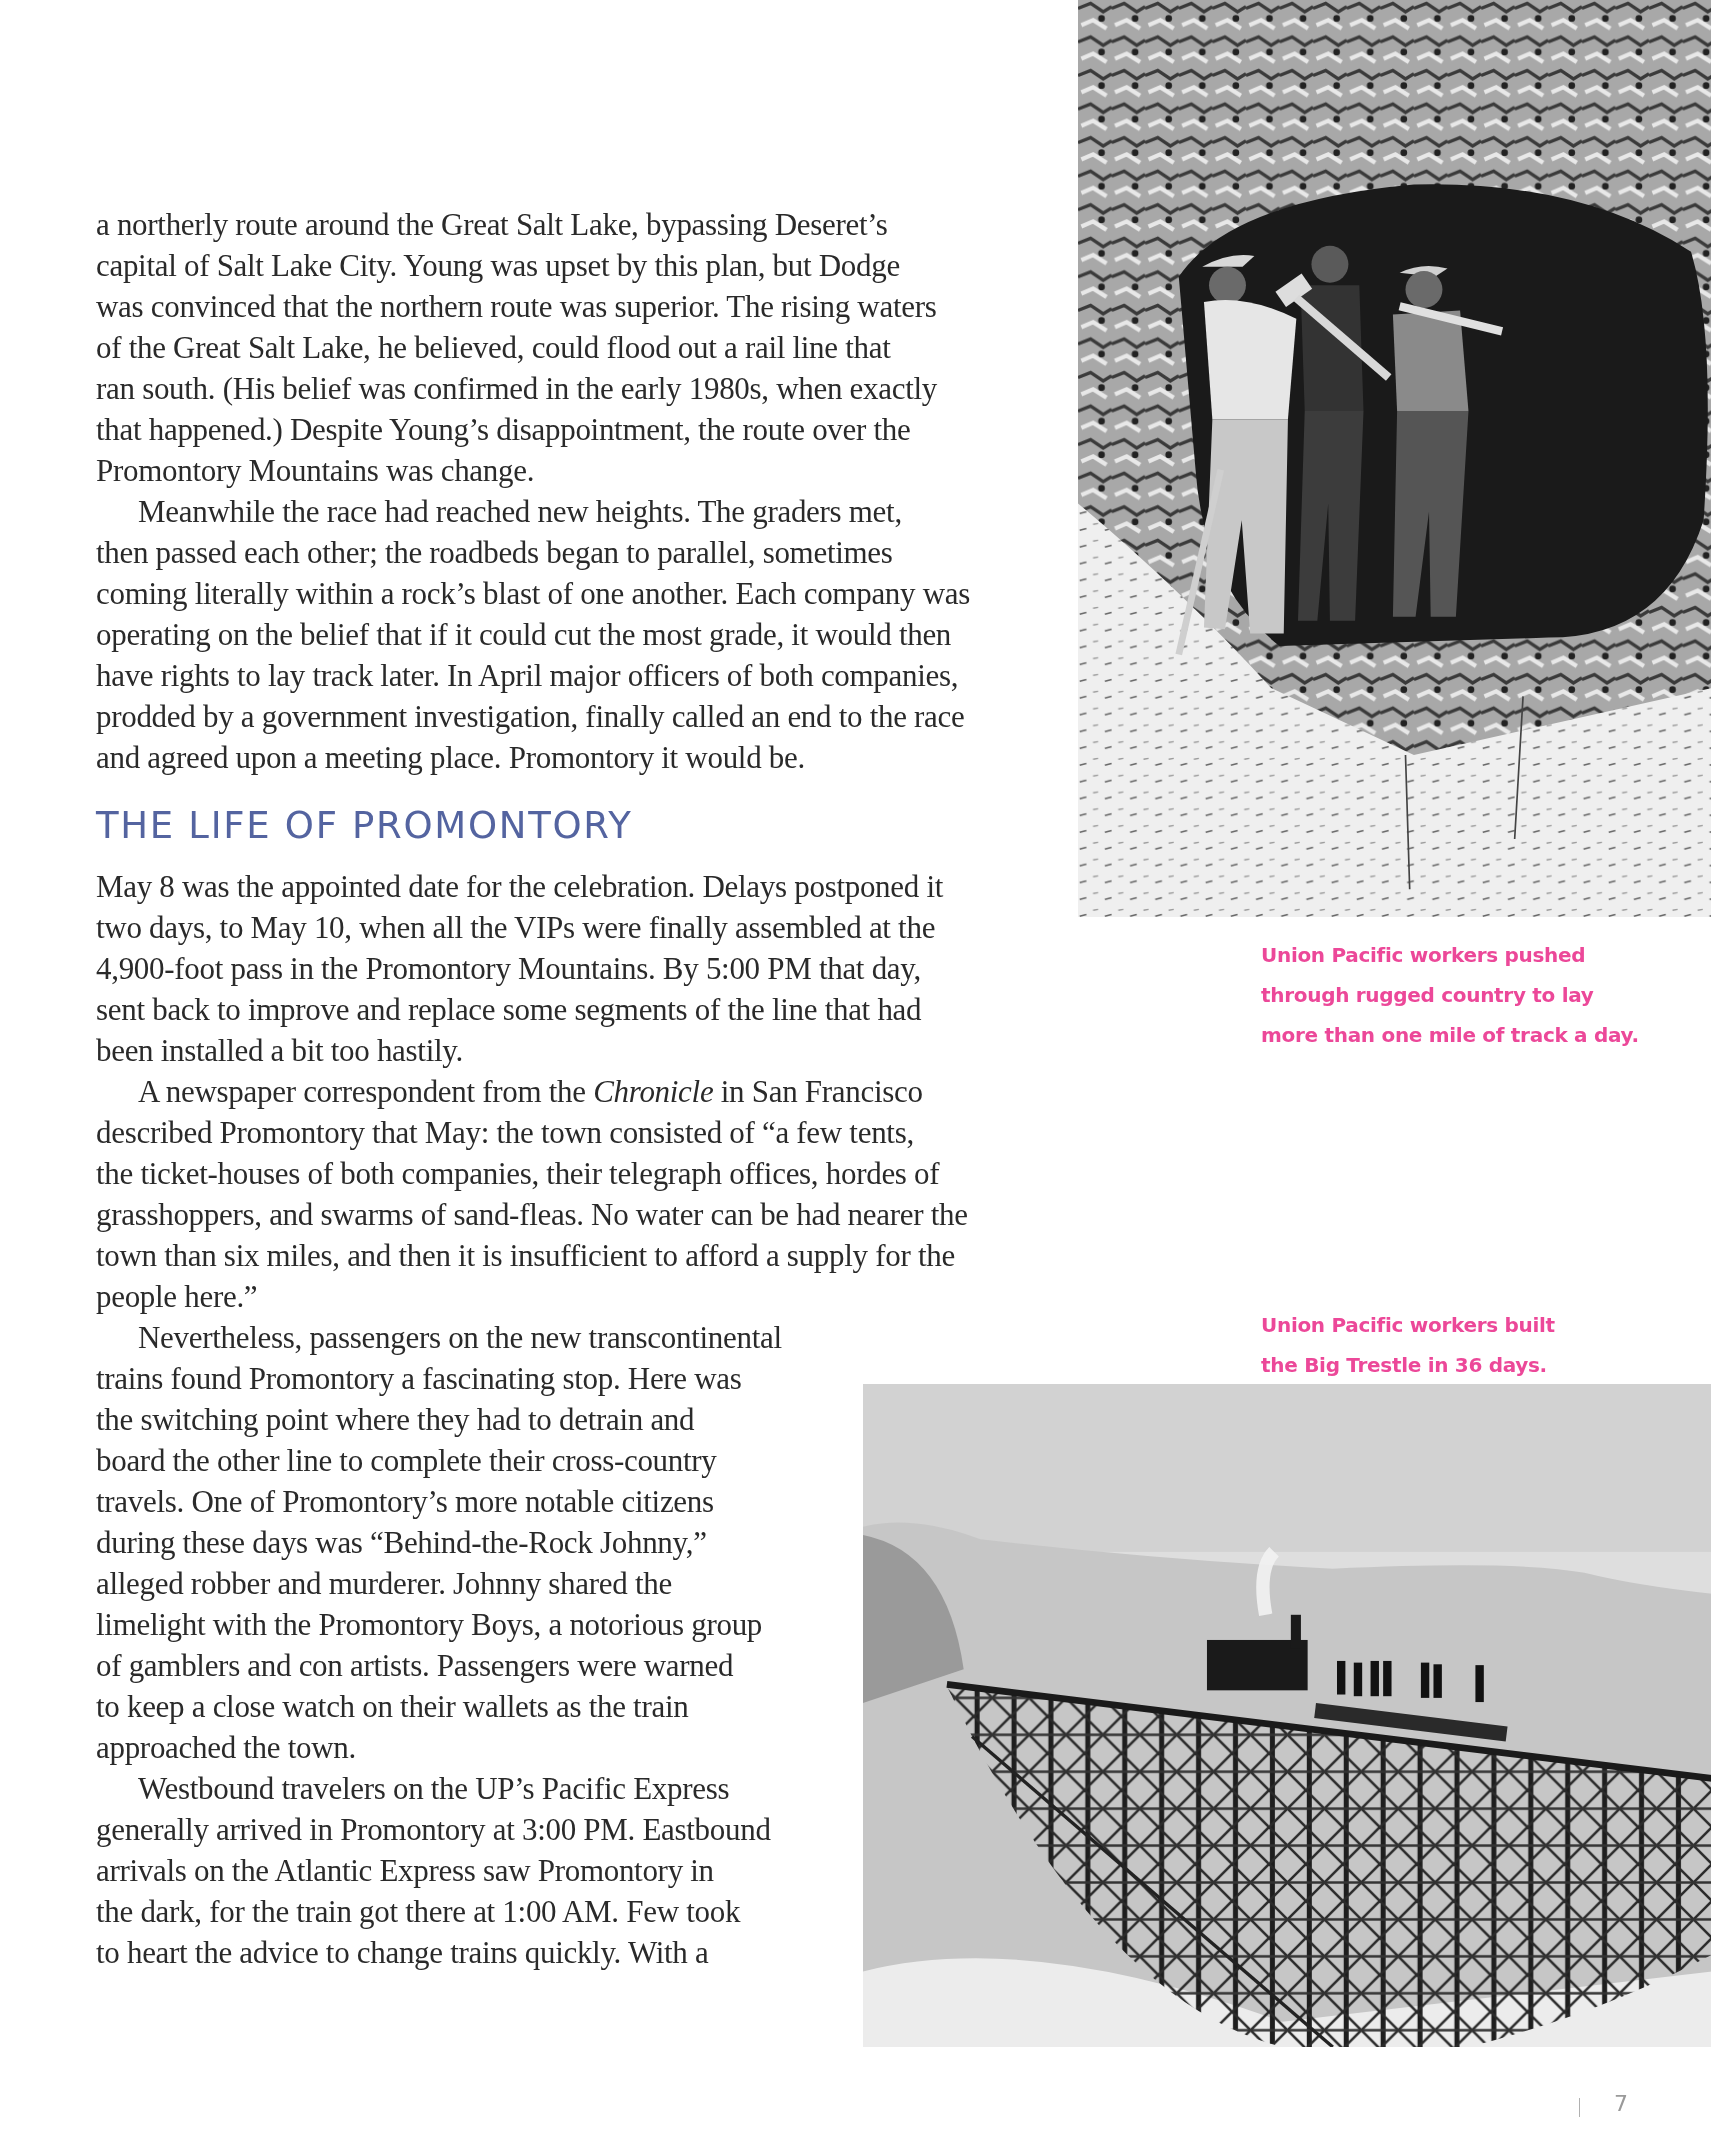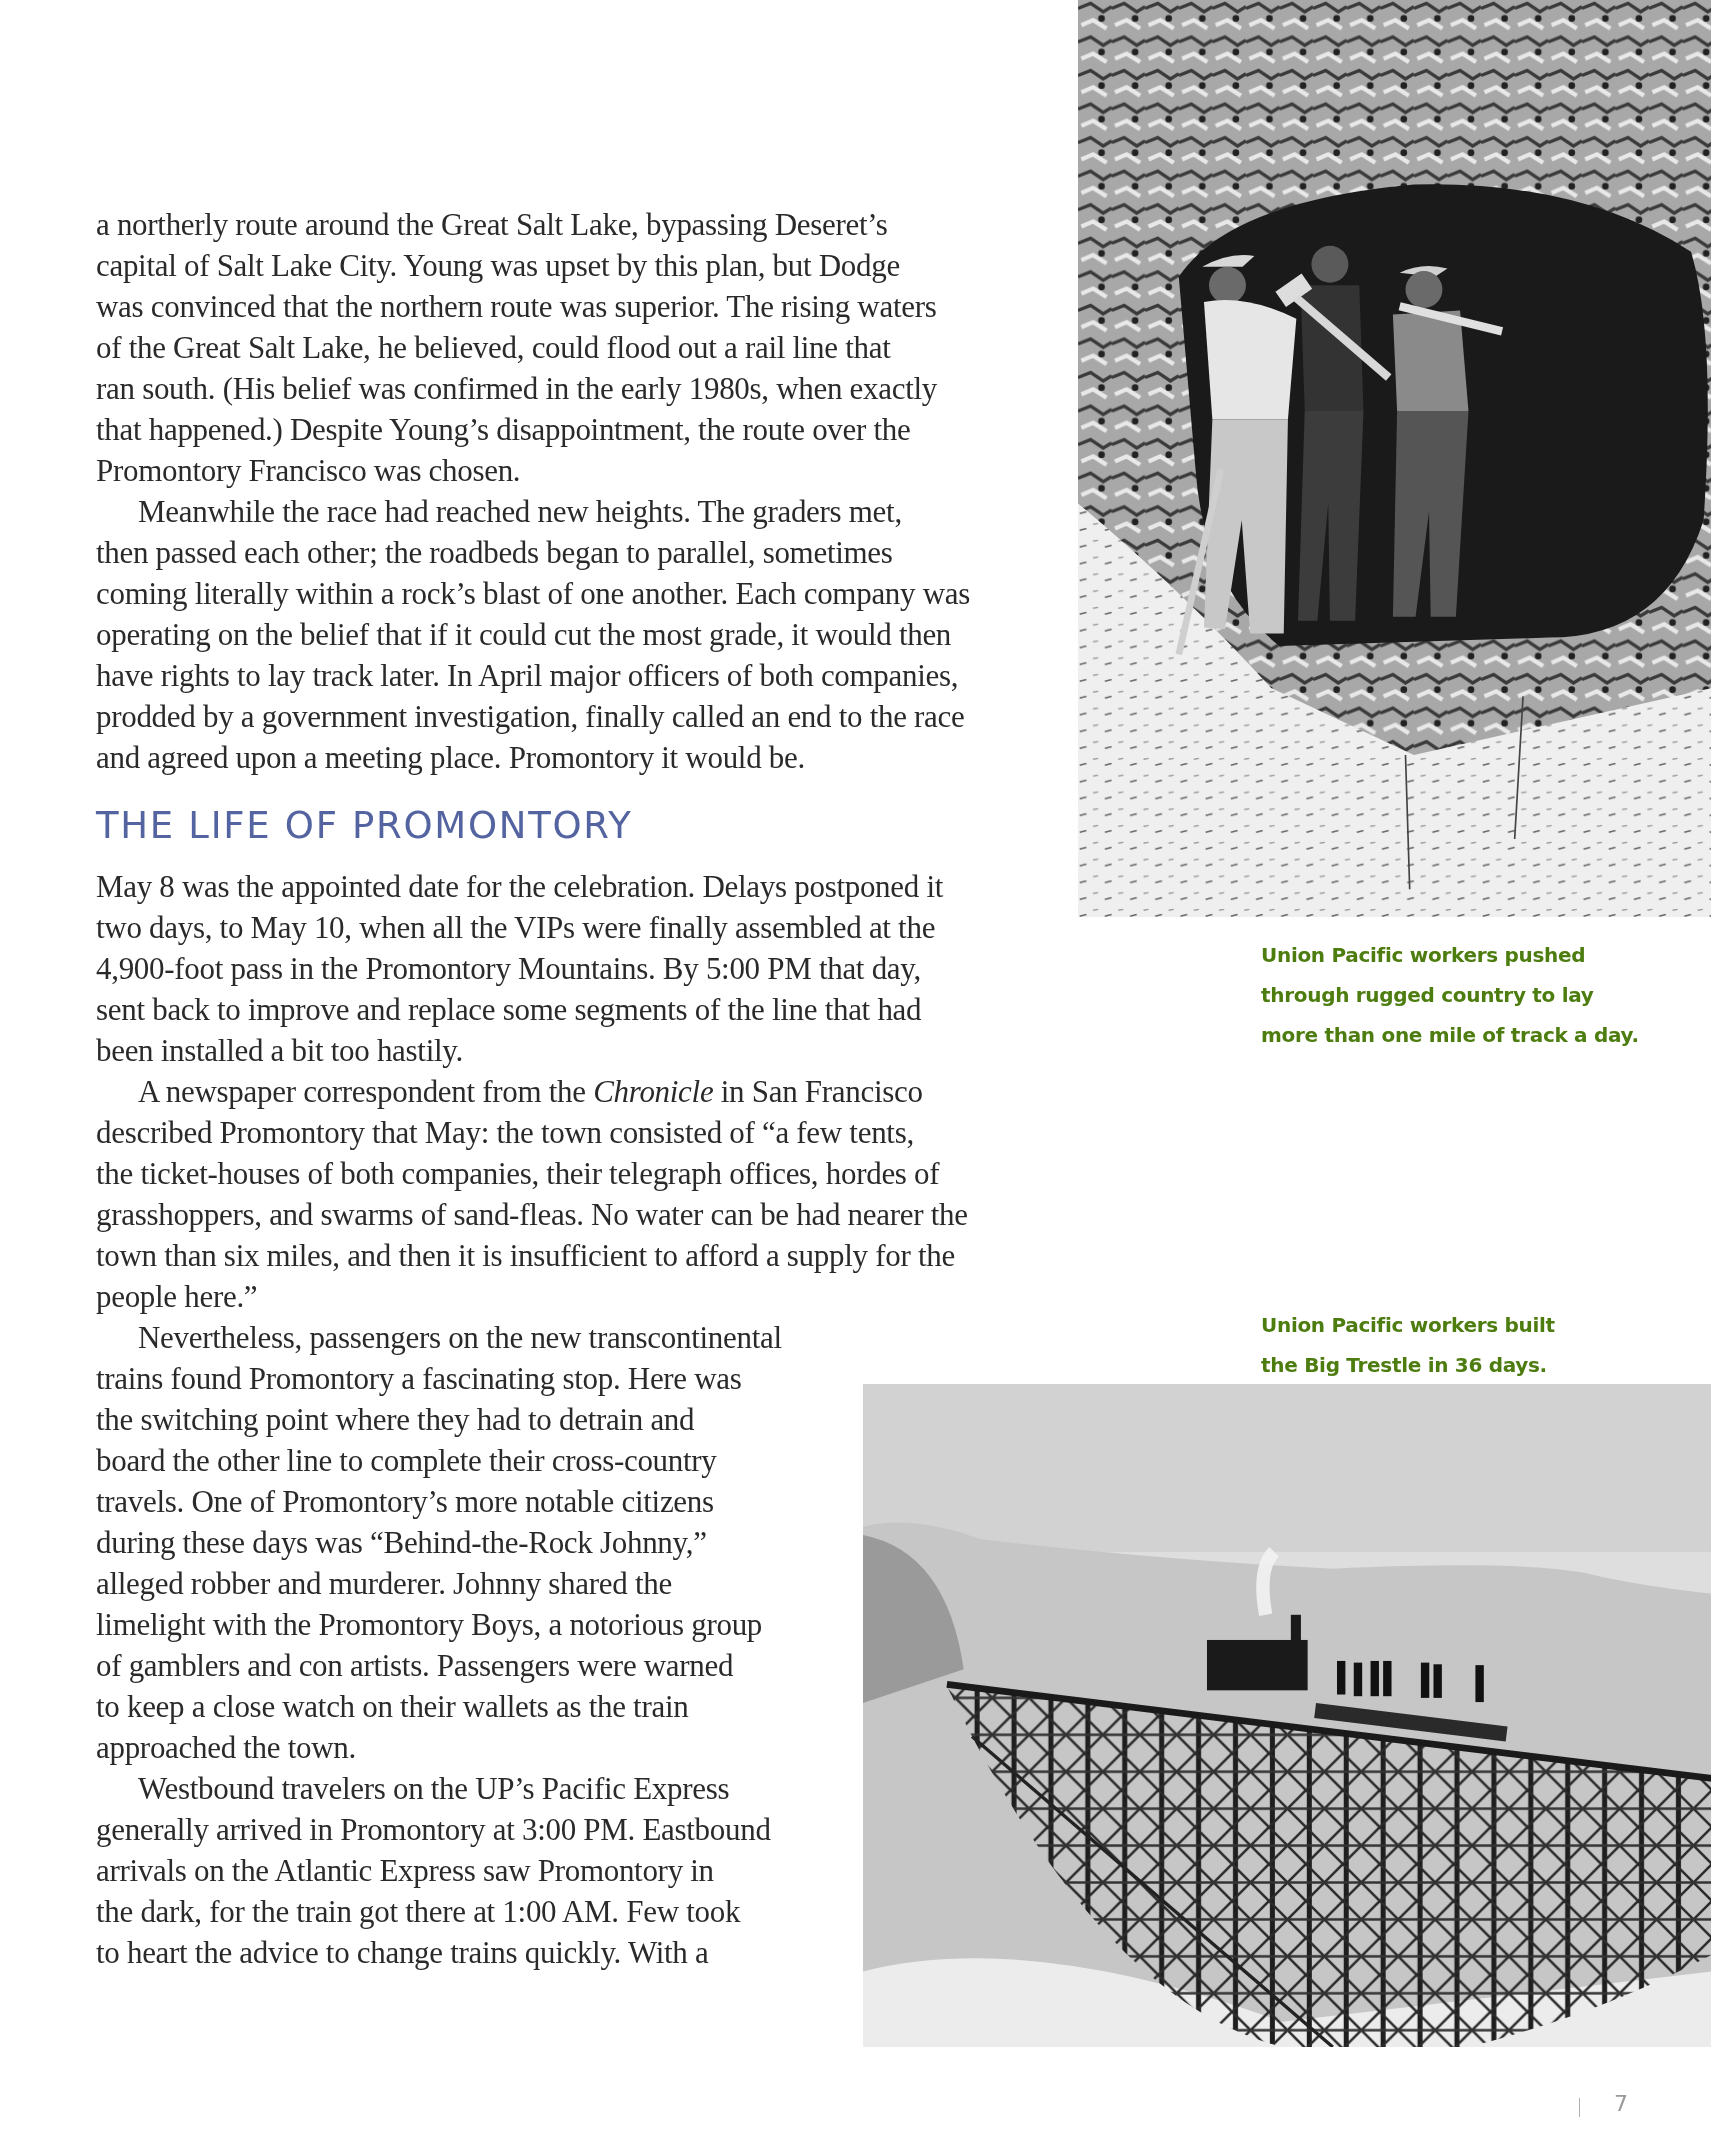--- a/index.html
+++ b/index.html
@@ -22,21 +22,21 @@
     position: absolute; left: 96px; top: 804px;
     font-family: "DejaVu Sans", "Liberation Sans", sans-serif;
     font-weight: normal;
     font-size: 37px; letter-spacing: 1.7px;
     color: #5464a0; margin: 0; text-align: center;
   }
   .caption {
     position: absolute;
     font-family: "DejaVu Sans", "Liberation Sans", sans-serif;
     font-weight: bold; font-size: 20px; line-height: 40px;
-    color: #4d7c0f; letter-spacing: -0.3px;
+    color: #ec4899; letter-spacing: -0.3px;
   }
   .photo { position: absolute; overflow: hidden; }
   .photo svg { display: block; width: 100%; height: 100%; }
   .folio {
     position: absolute; left: 1569px; top: 2091px;
     font-family: "DejaVu Sans", "Liberation Sans", sans-serif;
     font-size: 22px; color: #9a9a9a;
   }
   .folio-rule {
     position: absolute; left: 1579px; top: 2098px;
@@ -134,21 +134,21 @@
   </svg>
 </div>
 
 <div class="body-text" style="top:180px;margin-top:24px;">
   <span class="line">a northerly route around the Great Salt Lake, bypassing Deseret’s</span>
   <span class="line">capital of Salt Lake City. Young was upset by this plan, but Dodge</span>
   <span class="line">was convinced that the northern route was superior. The rising waters</span>
   <span class="line">of the Great Salt Lake, he believed, could flood out a rail line that</span>
   <span class="line">ran south. (His belief was confirmed in the early 1980s, when exactly</span>
   <span class="line">that happened.) Despite Young’s disappointment, the route over the</span>
-  <span class="line">Promontory Francisco was chosen.</span>
+  <span class="line">Promontory Mountains was change.</span>
   <span class="line indent">Meanwhile the race had reached new heights. The graders met,</span>
   <span class="line">then passed each other; the roadbeds began to parallel, sometimes</span>
   <span class="line">coming literally within a rock’s blast of one another. Each company was</span>
   <span class="line">operating on the belief that if it could cut the most grade, it would then</span>
   <span class="line">have rights to lay track later. In April major officers of both companies,</span>
   <span class="line">prodded by a government investigation, finally called an end to the race</span>
   <span class="line">and agreed upon a meeting place. Promontory it would be.</span>
 </div>
 
 <h2 class="heading">THE LIFE OF PROMONTORY</h2>

